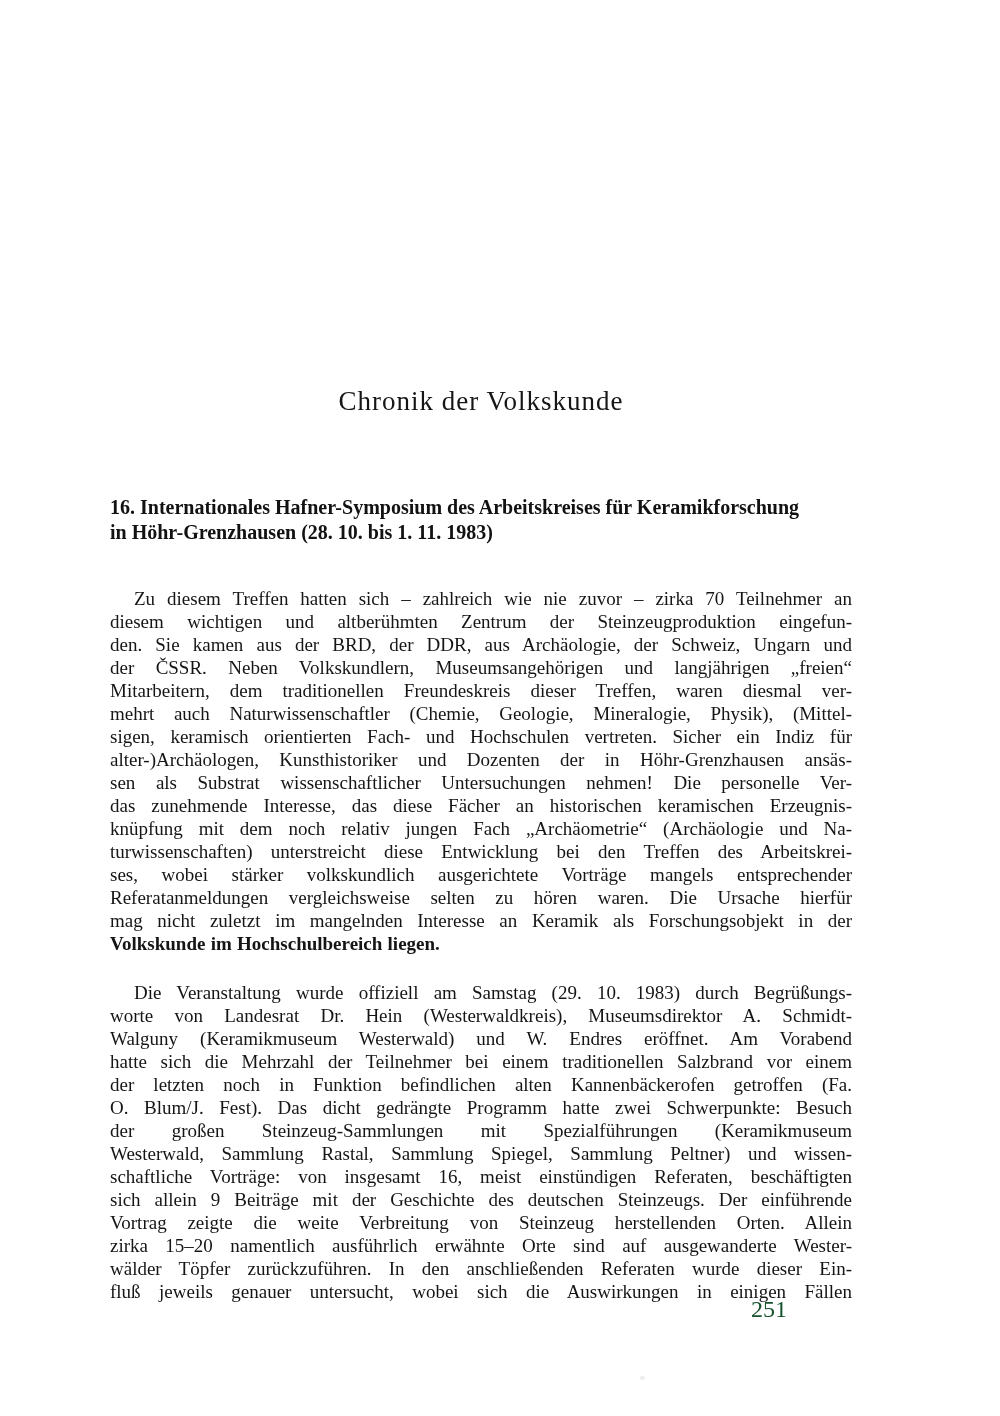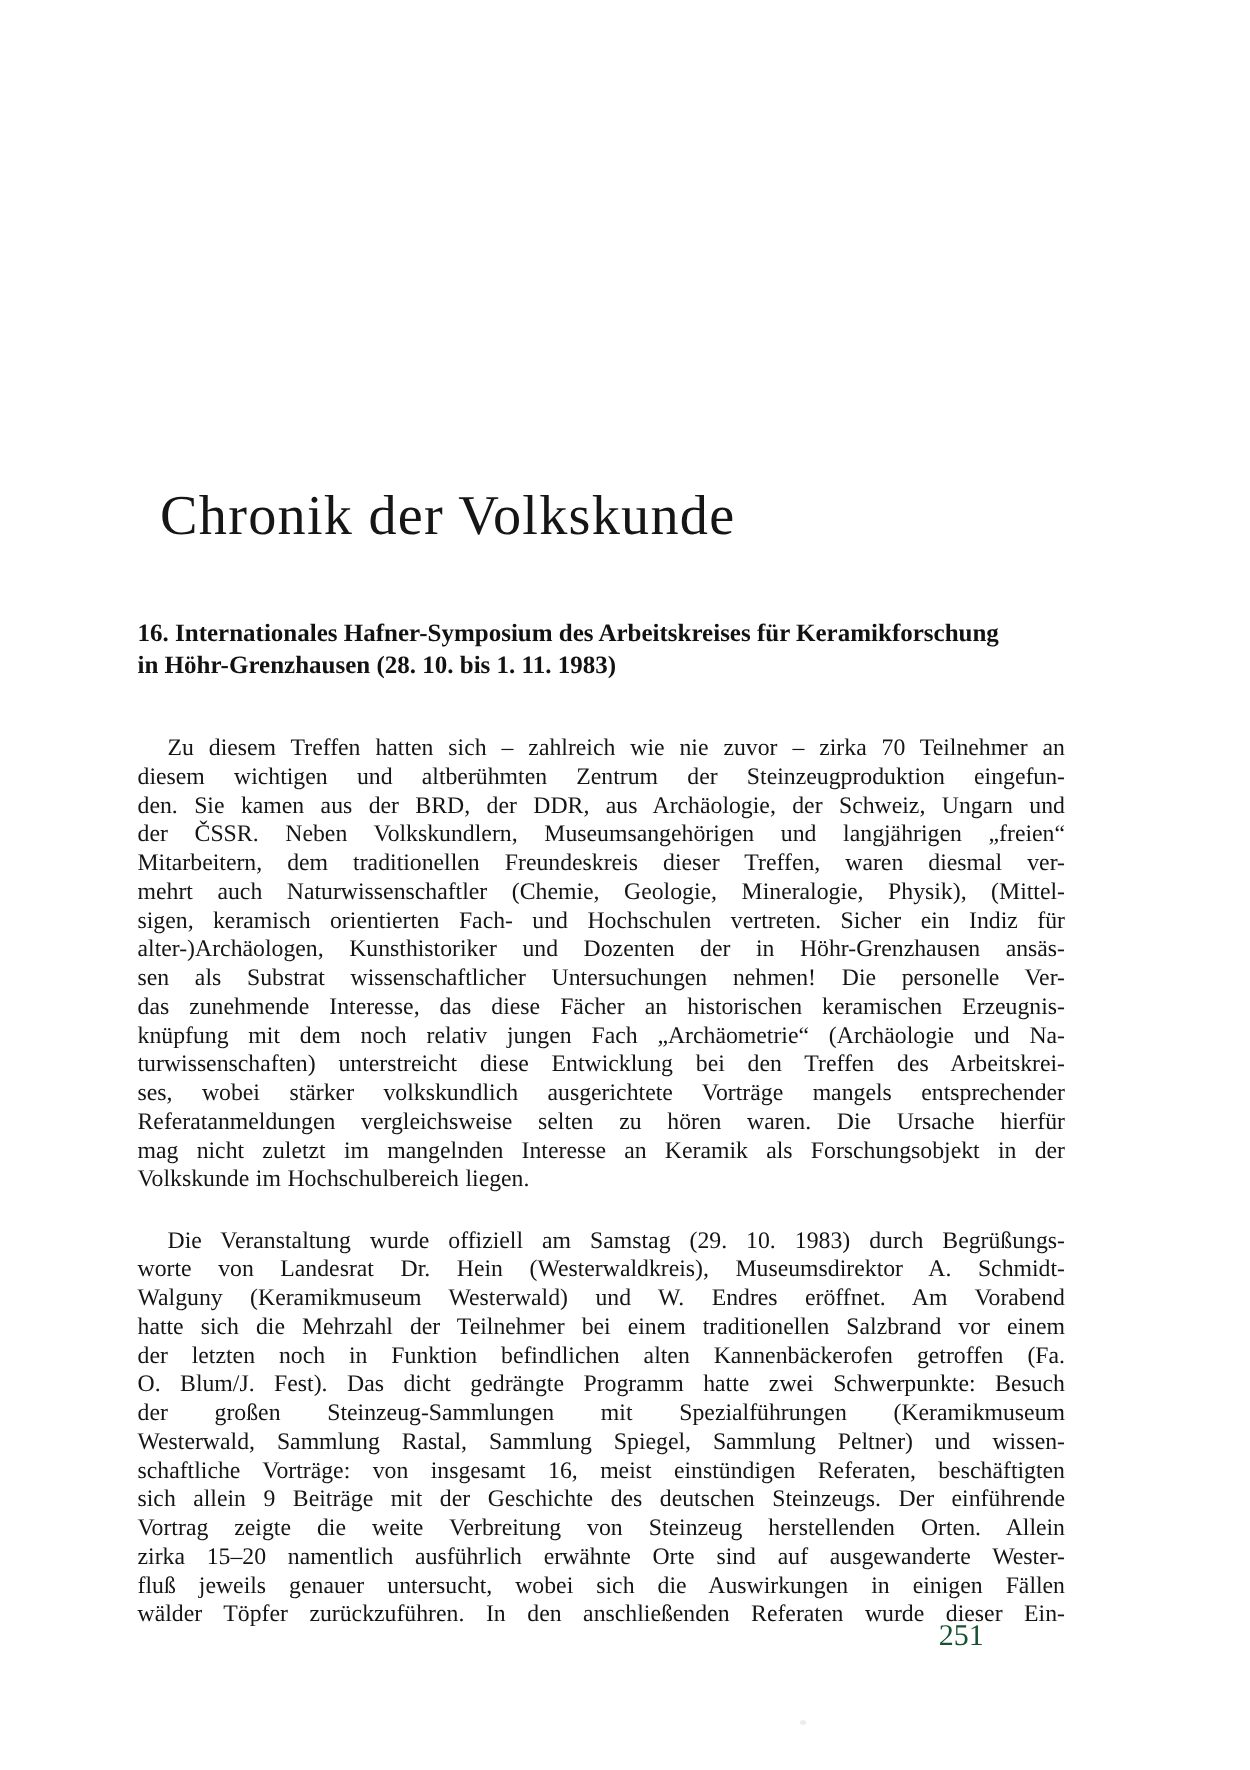--- a/index.html
+++ b/index.html
@@ -16,23 +16,24 @@
     overflow: hidden;
   }
   .page {
     position: absolute;
     inset: 0;
     background: #ffffff;
   }
   .doc-title {
     position: absolute;
     top: 386px;
-    left: 128px;
+    left: 110px;
     width: 742px;
-    font-size: 45px;
+    text-align: center;
+    font-size: 27px;
     font-weight: 400;
     letter-spacing: 1px;
     color: #161616;
     margin: 0;
   }
   .section-heading {
     position: absolute;
     top: 495px;
     left: 110px;
     width: 742px;
@@ -52,21 +53,21 @@
     color: #151515;
   }
   .paragraph { margin: 0; }
   .paragraph + .paragraph { margin-top: 6px; }
   .line {
     text-align: justify;
     text-align-last: justify;
     word-spacing: 0.5px;
   }
   .line.indent { text-indent: 24px; margin-top: 26px; }
-  .line.para-end { text-align-last: left; }
+  .line.para-end { text-align-last: left; font-weight: bold; }
   .page-number {
     position: absolute;
     top: 1296px;
     left: 751px;
     font-size: 24px;
     color: #14532d;
   }
   .scan-speck {
     position: absolute;
     top: 1376px;
@@ -114,22 +115,22 @@
         <div class="line">Walguny (Keramikmuseum Westerwald) und W. Endres eröffnet. Am Vorabend</div>
         <div class="line">hatte sich die Mehrzahl der Teilnehmer bei einem traditionellen Salzbrand vor einem</div>
         <div class="line">der letzten noch in Funktion befindlichen alten Kannenbäckerofen getroffen (Fa.</div>
         <div class="line">O. Blum/J. Fest). Das dicht gedrängte Programm hatte zwei Schwerpunkte: Besuch</div>
         <div class="line">der großen Steinzeug-Sammlungen mit Spezialführungen (Keramikmuseum</div>
         <div class="line">Westerwald, Sammlung Rastal, Sammlung Spiegel, Sammlung Peltner) und wissen-</div>
         <div class="line">schaftliche Vorträge: von insgesamt 16, meist einstündigen Referaten, beschäftigten</div>
         <div class="line">sich allein 9 Beiträge mit der Geschichte des deutschen Steinzeugs. Der einführende</div>
         <div class="line">Vortrag zeigte die weite Verbreitung von Steinzeug herstellenden Orten. Allein</div>
         <div class="line">zirka 15–20 namentlich ausführlich erwähnte Orte sind auf ausgewanderte Wester-</div>
+        <div class="line">wälder Töpfer zurückzuführen. In den anschließenden Referaten wurde dieser Ein-</div>
         <div class="line">fluß jeweils genauer untersucht, wobei sich die Auswirkungen in einigen Fällen</div>
-        <div class="line">wälder Töpfer zurückzuführen. In den anschließenden Referaten wurde dieser Ein-</div>
       </div>
     </div>
 
   <div class="page-number">251</div>
 
   <div class="scan-speck"></div>
 
 </div>
 
 </body></html>

